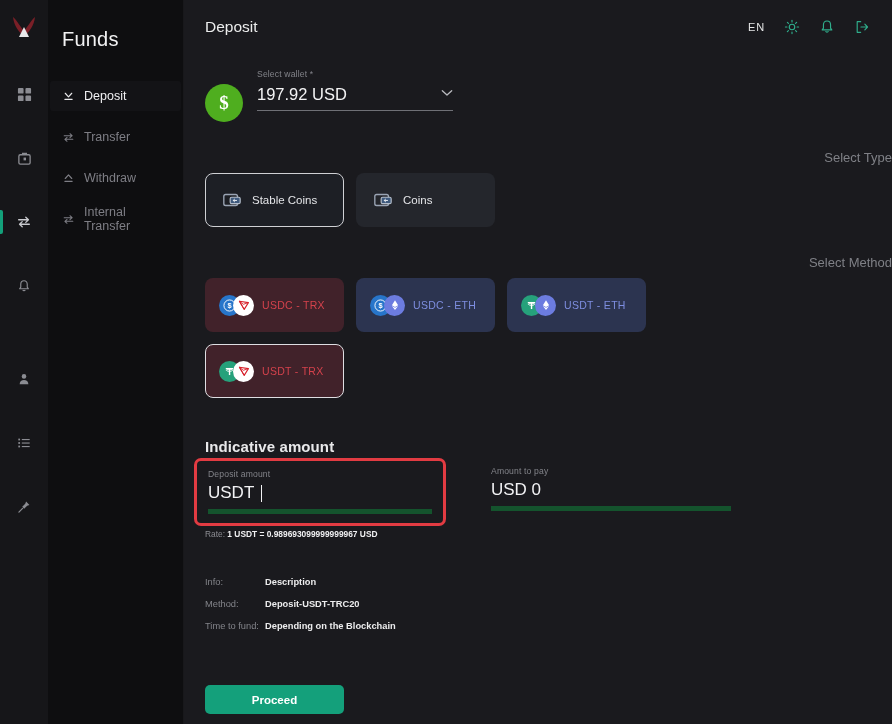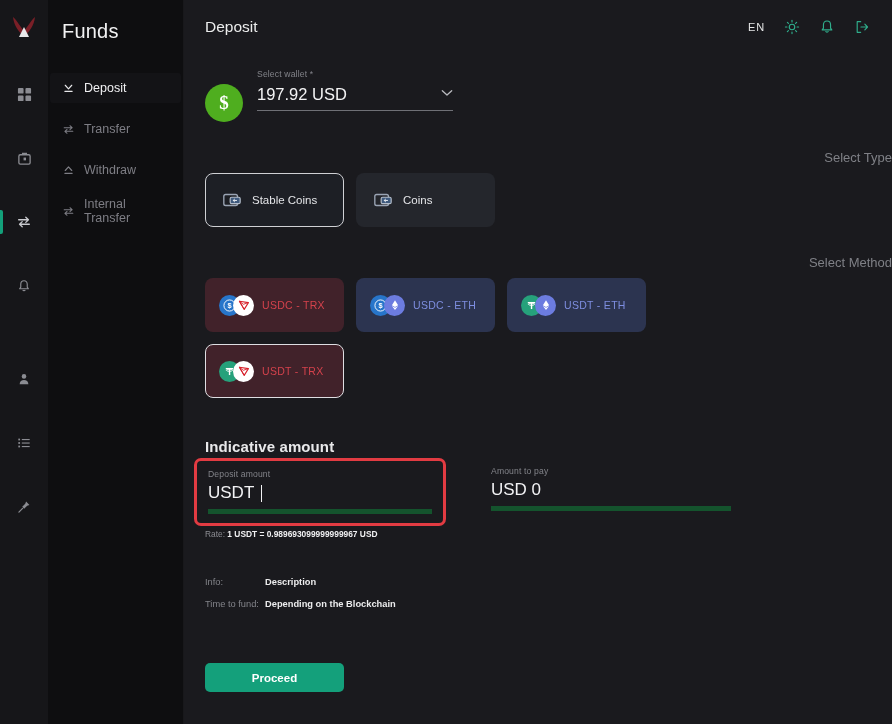--- a/index.html
+++ b/index.html
@@ -35,21 +35,21 @@
   .rail-item .ind {
     position: absolute; left: 0; top: 12px;
     width: 3px; height: 24px; border-radius: 0 2px 2px 0;
     background: #13a07a;
   }
 
   
   .sidebar {
     width: 136px; height: 724px; flex: 0 0 136px;
     background: #0e0e10;
-    padding-top: 12px;
+    padding-top: 20px;
     border-right: 1px solid #18181b;
   }
   .sidebar-title {
     font-size: 20px; color: #f2f2f3; font-weight: 400;
     padding: 8px 0 0 14px; letter-spacing: .2px;
   }
   .sidebar-nav { margin-top: 30px; }
   .nav-item {
     display: flex; align-items: center; gap: 9px;
     height: 30px; padding: 0 8px 0 12px;
@@ -455,20 +455,24 @@
         <b>1 USDT = 0.989693099999999967 USD</b>
       </div>
 
       
       <div class="info">
         <div class="info-row">
           <span class="info-k">Info:</span>
           <span class="info-v">Description</span>
         </div>
         <div class="info-row">
+          <span class="info-k">Method:</span>
+          <span class="info-v">Deposit-USDT-TRC20</span>
+        </div>
+        <div class="info-row">
           <span class="info-k">Time to fund:</span>
           <span class="info-v">Depending on the Blockchain</span>
         </div>
       </div>
 
       <button class="proceed">Proceed</button>
 
     </div>
   </div>
 </div>

